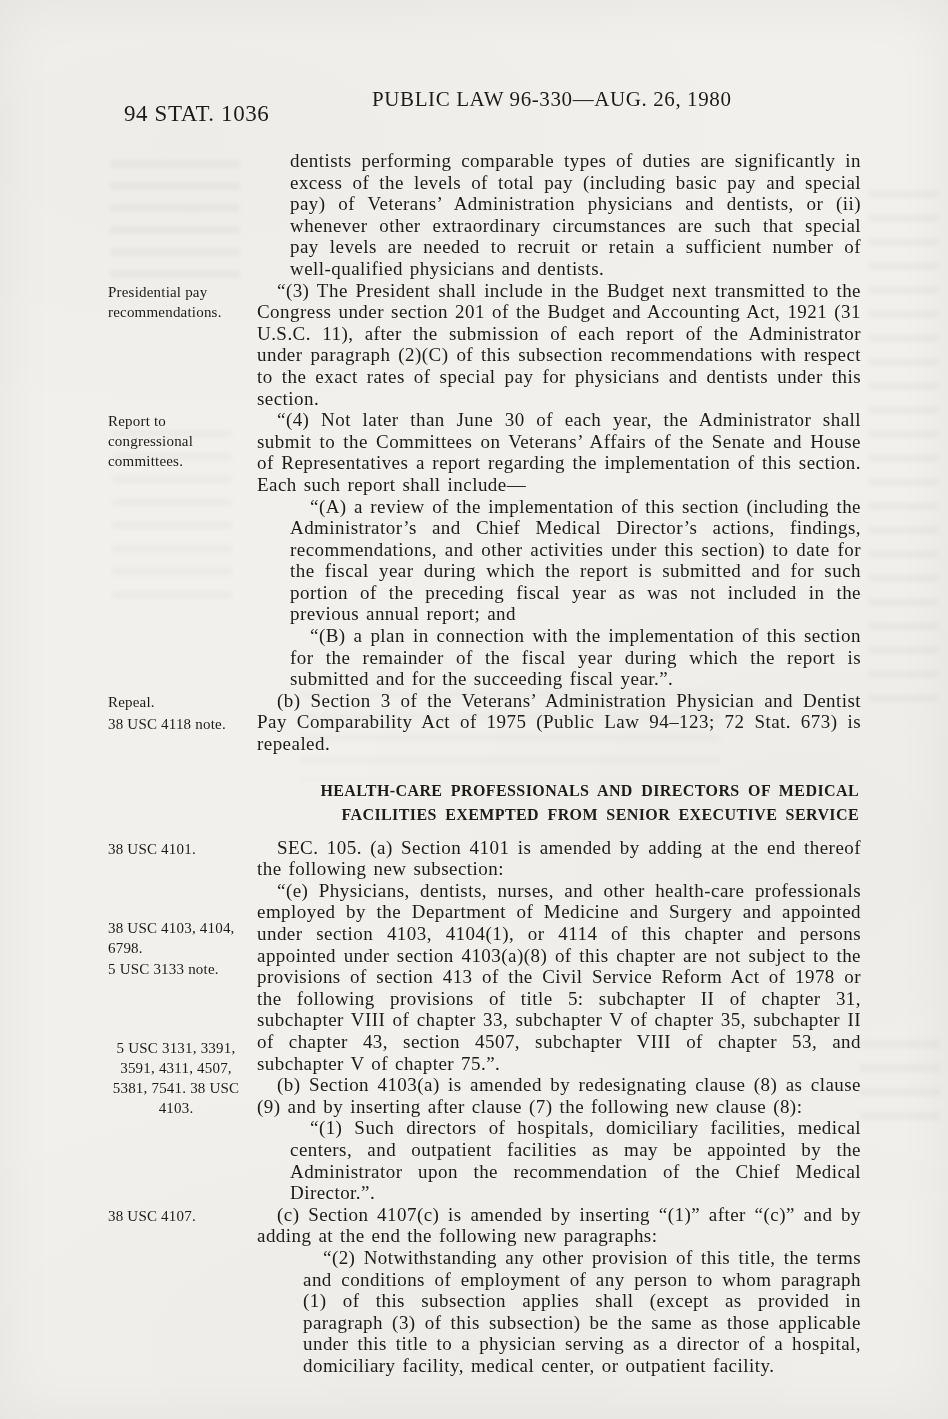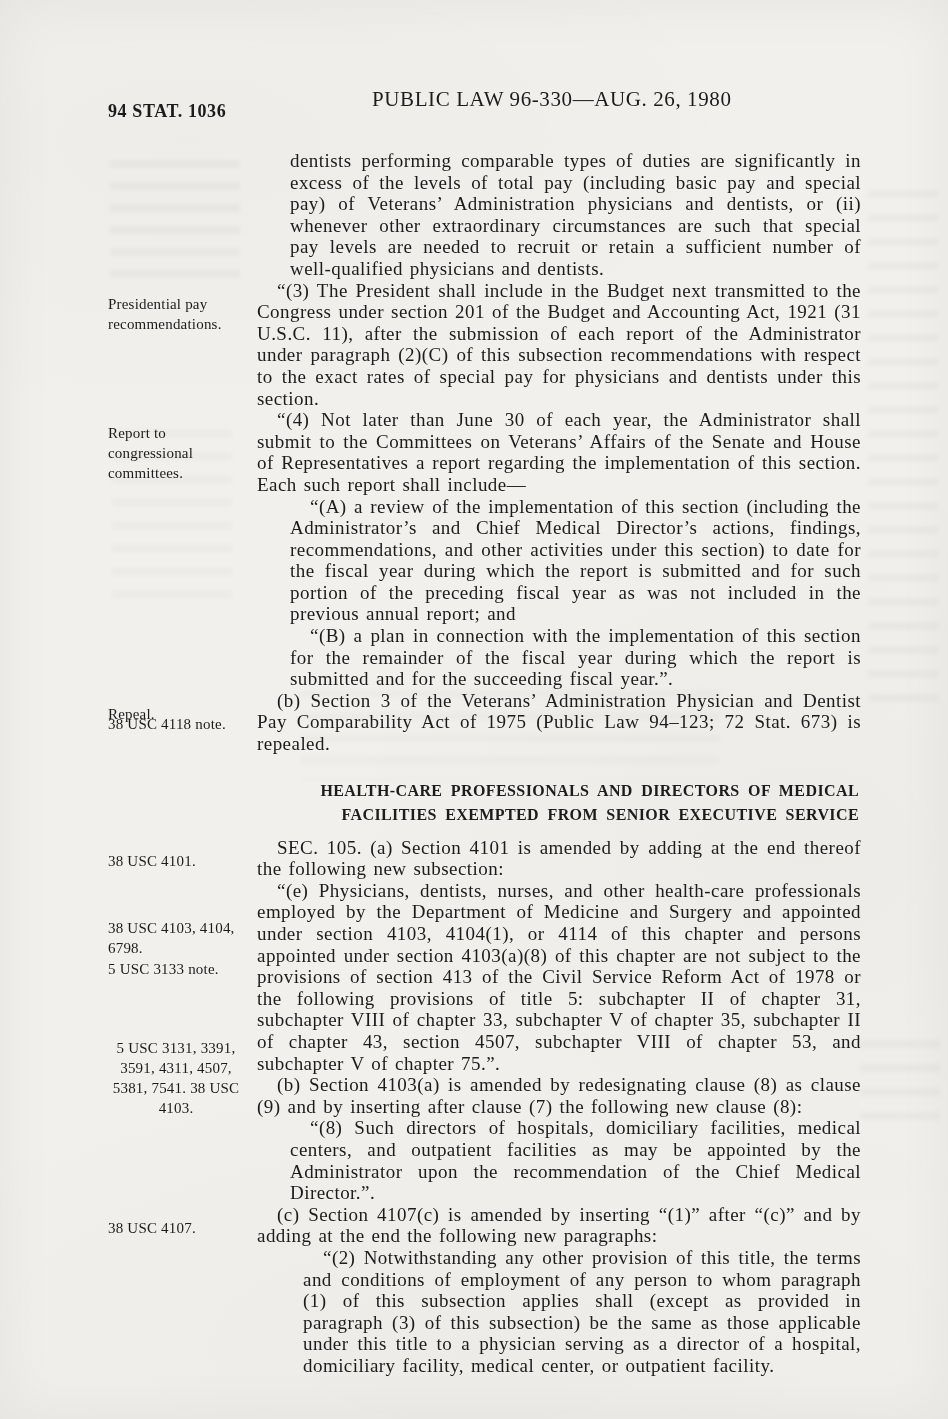--- a/index.html
+++ b/index.html
@@ -13,22 +13,22 @@
       radial-gradient(ellipse 600px 300px at 20% 10%, rgba(0,0,0,0.015), transparent),
       radial-gradient(ellipse 500px 400px at 85% 60%, rgba(0,0,0,0.02), transparent),
       radial-gradient(ellipse 700px 300px at 50% 95%, rgba(0,0,0,0.02), transparent);
     box-shadow: inset 0 0 60px rgba(0,0,0,0.05);
     overflow:hidden;
     color:#1d1c1a;
     font-family:"Liberation Serif","DejaVu Serif",serif;
   }
   
   .hdr-stat {
-    position:absolute; left:108px; top:101px;
-    font-size:18px; letter-spacing:.6px; white-space:nowrap;font-weight:bold;
+    position:absolute; left:124px; top:101px;
+    font-size:23px; letter-spacing:.6px; white-space:nowrap;
   }
   .hdr-title {
     position:absolute; left:372px; top:87px;
     font-size:21px; letter-spacing:.6px; white-space:nowrap;
   }
   
   .body-col {
     position:absolute; left:257px; top:150px; width:604px;
   }
   .bw { position:relative; }
@@ -52,21 +52,21 @@
   
   .note {
     position:absolute; left:-149px; width:136px;
     font-size:15px; line-height:20px; letter-spacing:.2px;
     text-align:left; text-indent:0;
   }
   .note.off38  { top:38px; }
   .note.off79  { top:79px; }
   .note.off158 { top:158px;text-align:center; }
   .note.off24  { top:24px; }
-  .note.off2   { top:14px; }
+  .note.off2   { top:2px; }
   
   .smudge { position:absolute; filter:blur(2px); opacity:.6; pointer-events:none; }
   .sm1 { left:110px; top:160px; width:130px; height:120px;
          background:repeating-linear-gradient(180deg, rgba(120,120,118,.10) 0 8px, transparent 8px 22px); }
   .sm2 { left:868px; top:190px; width:70px; height:520px;
          background:repeating-linear-gradient(180deg, rgba(120,120,118,.09) 0 8px, transparent 8px 24px); }
   .sm3 { left:112px; top:430px; width:120px; height:180px;
          background:repeating-linear-gradient(180deg, rgba(120,120,118,.08) 0 7px, transparent 7px 23px); }
   .sm4 { left:300px; top:690px; width:420px; height:90px;
          background:repeating-linear-gradient(180deg, rgba(125,125,120,.07) 0 8px, transparent 8px 22px); }
@@ -129,21 +129,21 @@
       <span class="note off79">5 USC 3133 note.</span>
       <span class="note off158">5 USC 3131, 3391, 3591, 4311, 4507, 5381, 7541. 38 USC 4103.</span>
       <p class="indent">“(e) Physicians, dentists, nurses, and other health-care professionals employed by the Department of Medicine and Surgery and appointed under section 4103, 4104(1), or 4114 of this chapter and persons appointed under section 4103(a)(8) of this chapter are not subject to the provisions of section 413 of the Civil Service Reform Act of 1978 or the following provisions of title 5: subchapter II of chapter 31, subchapter VIII of chapter 33, subchapter V of chapter 35, subchapter II of chapter 43, section 4507, subchapter VIII of chapter 53, and subchapter V of chapter 75.”.</p>
     </div>
 
     <div class="bw">
       <p class="indent">(b) Section 4103(a) is amended by redesignating clause (8) as clause (9) and by inserting after clause (7) the following new clause (8):</p>
     </div>
 
     <div class="bw">
-      <p class="sub">“(8) Such directors of hospitals, domiciliary facilities, medical centers, and outpatient facilities as may be appointed by the Administrator upon the recommendation of the Chief Medical Director.”.</p>
+      <p class="sub">“(1) Such directors of hospitals, domiciliary facilities, medical centers, and outpatient facilities as may be appointed by the Administrator upon the recommendation of the Chief Medical Director.”.</p>
     </div>
 
     <div class="bw">
       <span class="note off2">38 USC 4107.</span>
       <p class="indent">(c) Section 4107(c) is amended by inserting “(1)” after “(c)” and by adding at the end the following new paragraphs:</p>
     </div>
 
     <div class="bw">
       <p class="indent last-open">“(2) Notwithstanding any other provision of this title, the terms and conditions of employment of any person to whom paragraph (1) of this subsection applies shall (except as provided in paragraph (3) of this subsection) be the same as those applicable under this title to a physician serving as a director of a hospital, domiciliary facility, medical center, or outpatient facility.</p>
     </div>

